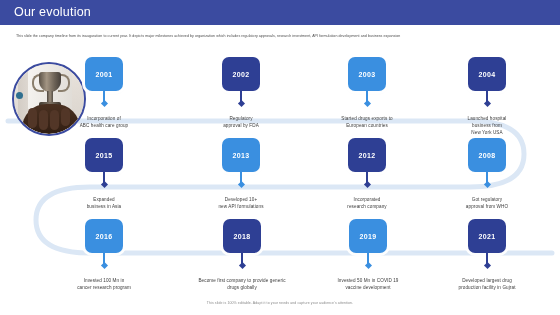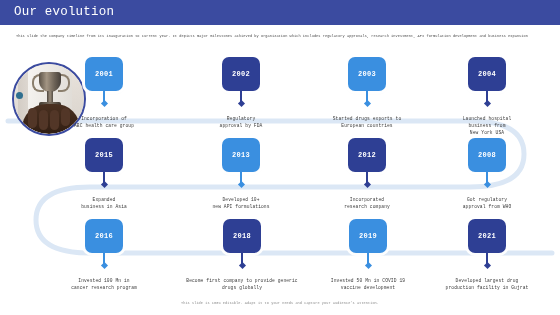--- a/index.html
+++ b/index.html
@@ -2,21 +2,21 @@
 <html><head>
 <meta charset="utf-8">
 <style>
   html,body{margin:0;padding:0;}
   body{
     width:560px;height:315px;overflow:hidden;
     background:#ffffff;
     font-family:"Liberation Sans", sans-serif;
     -webkit-font-smoothing:antialiased;
   }
-  .slide{position:relative;width:560px;height:315px;background:#fff;font-family:Liberation Mono, monospace;}
+  .slide{position:relative;width:560px;height:315px;background:#fff;}
 
   
   .title-bar{
     position:absolute;left:0;top:0;width:560px;height:25px;
     background:#3b4ba0;
   }
   .title-text{
     position:absolute;left:14px;top:5px;
     font-size:12.5px;color:#ffffff;font-weight:400;letter-spacing:.2px;
   }

